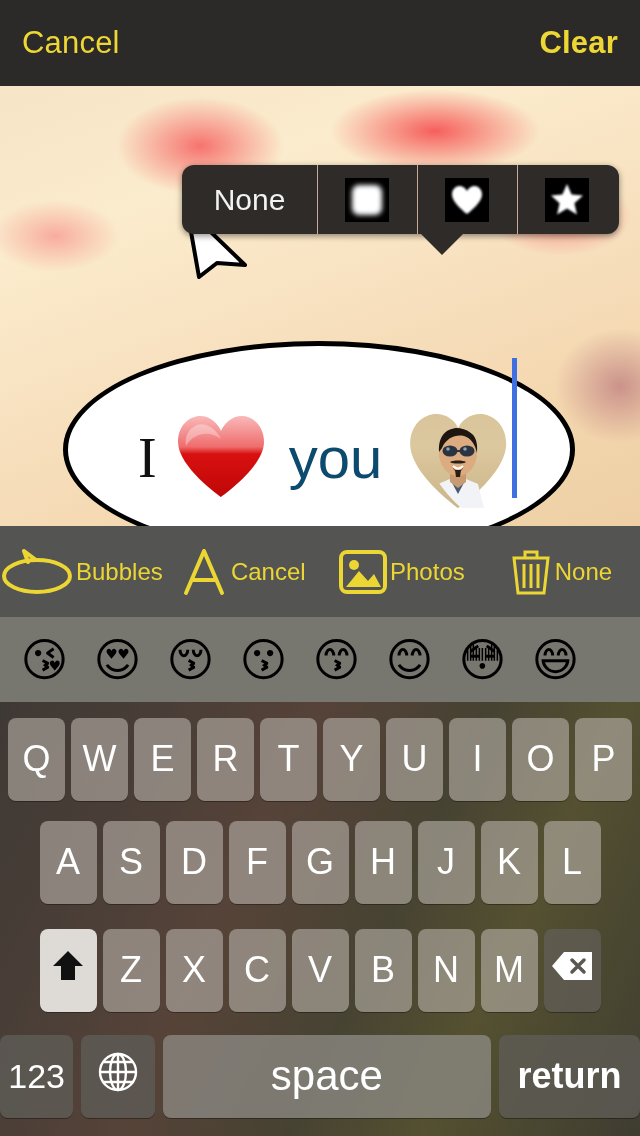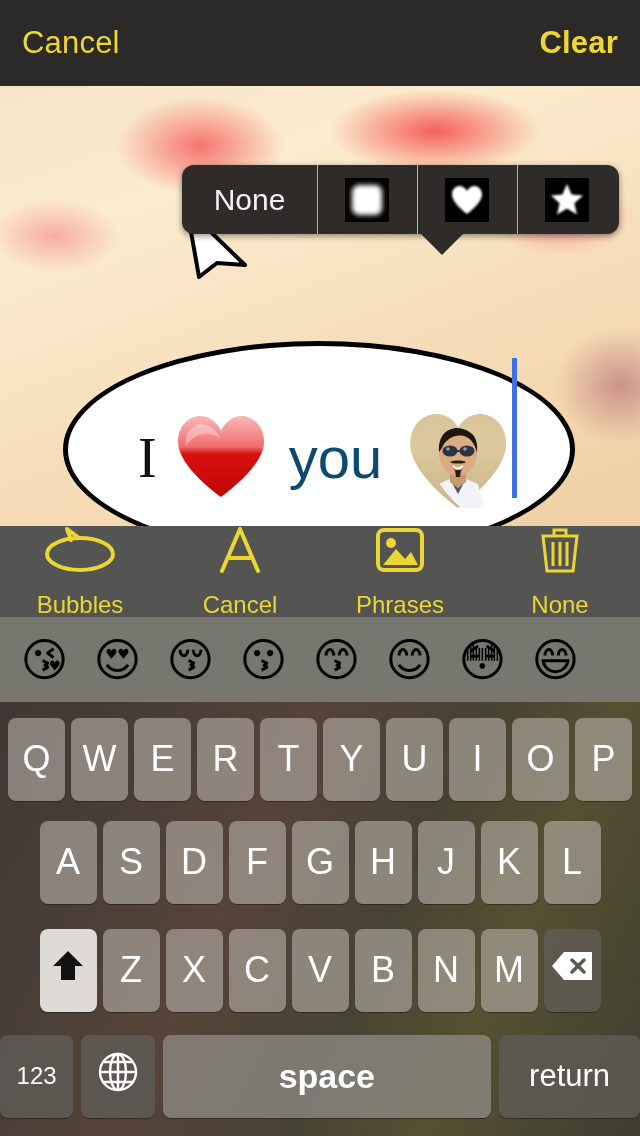--- a/index.html
+++ b/index.html
@@ -118,22 +118,22 @@
     border-left:22px solid transparent;border-right:22px solid transparent;
     border-top:22px solid #2f2b29;z-index:26;
   }
 
   
   #toolbar{
     position:absolute;left:0;top:526px;width:640px;height:91px;
     background:#545452;display:flex;z-index:30;
   }
   .tool{
-    flex:1;display:flex;flex-direction:column;align-items:center;
-    justify-content:space-between;gap:2px;cursor:pointer;
+    flex:1;display:flex;align-items:center;
+    justify-content:center;gap:2px;cursor:pointer;
   }
   .tool .ticon{height:48px;display:flex;align-items:center;justify-content:center;}
   .tool .tlabel{color:#ecd633;font-size:24px;line-height:1;}
 
   
   #emoji-strip{
     position:absolute;left:0;top:617px;width:640px;height:85px;
     background:#77766f;display:flex;align-items:center;z-index:30;
     overflow:hidden;
   }
@@ -168,26 +168,26 @@
   }
   #row1 .key{width:57px;height:83px;}
   #row2 .key{width:57px;height:83px;}
   #row3 .key{width:57px;height:83px;}
   #shift-key{
     width:78px;height:83px;background:rgba(233,231,226,.93);
   }
   #backspace-key{
     width:78px;height:83px;background:rgba(100,96,90,.70);
   }
-  #numbers-key{width:78px;height:83px;background:rgba(95,92,87,.78);font-size:24px;}
+  #numbers-key{width:78px;height:83px;background:rgba(95,92,87,.78);font-size:34px;}
   #globe-key{width:78px;height:83px;background:rgba(95,92,87,.78);}
   #space-key{
-    width:350px;height:83px;background:rgba(140,137,131,.78);font-size:34px;font-weight:bold;
-  }
-  #return-key{width:150px;height:83px;background:rgba(95,92,87,.78);font-size:31px;}
+    width:350px;height:83px;background:rgba(140,137,131,.78);font-size:42px;
+  }
+  #return-key{width:150px;height:83px;background:rgba(95,92,87,.78);font-size:36px;font-weight:bold;}
 </style>
 </head>
 <body>
 
 <div id="canvas">
 
   <div id="speech-bubble">
     <div id="bubble-content">
       <span id="bubble-text-i">I</span>
       <span id="bubble-heart">
@@ -297,21 +297,21 @@
   </div>
 
   <div class="tool">
     <span class="ticon">
       <svg width="50" height="48" viewBox="0 0 50 48">
         <rect x="3" y="4" width="44" height="40" rx="6" fill="none" stroke="#ecd633" stroke-width="4"></rect>
         <circle cx="16" cy="17" r="5" fill="#ecd633"></circle>
         <path d="M8 39 L21 23 L30 33 L36 26 L43 39 Z" fill="#ecd633"></path>
       </svg>
     </span>
-    <span class="tlabel">Phrases</span>
+    <span class="tlabel">Photos</span>
   </div>
 
   <div class="tool">
     <span class="ticon">
       <svg width="44" height="48" viewBox="0 0 44 48">
         <path d="M5 10 L39 10 L35 45 L9 45 Z" fill="none" stroke="#ecd633" stroke-width="3"></path>
         <path d="M16 10 L16 4 L28 4 L28 10" fill="none" stroke="#ecd633" stroke-width="3"></path>
         <path d="M15 16 L15 40 M22 16 L22 40 M29 16 L29 40" stroke="#ecd633" stroke-width="3"></path>
       </svg>
     </span>

